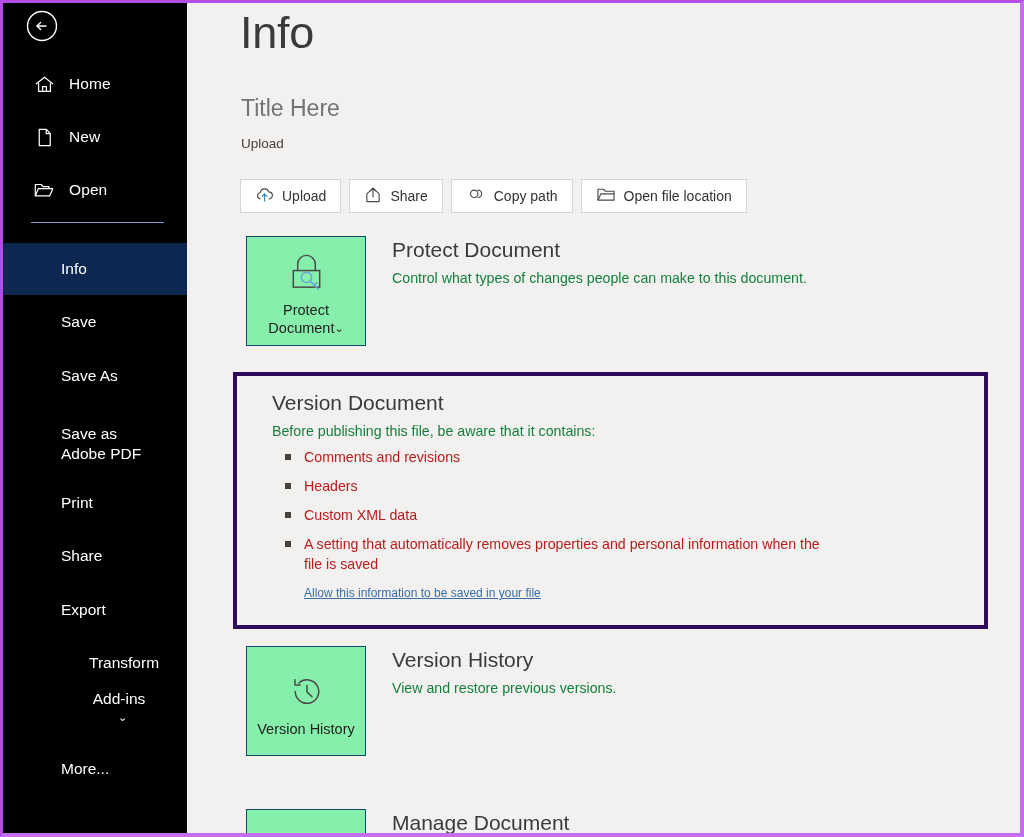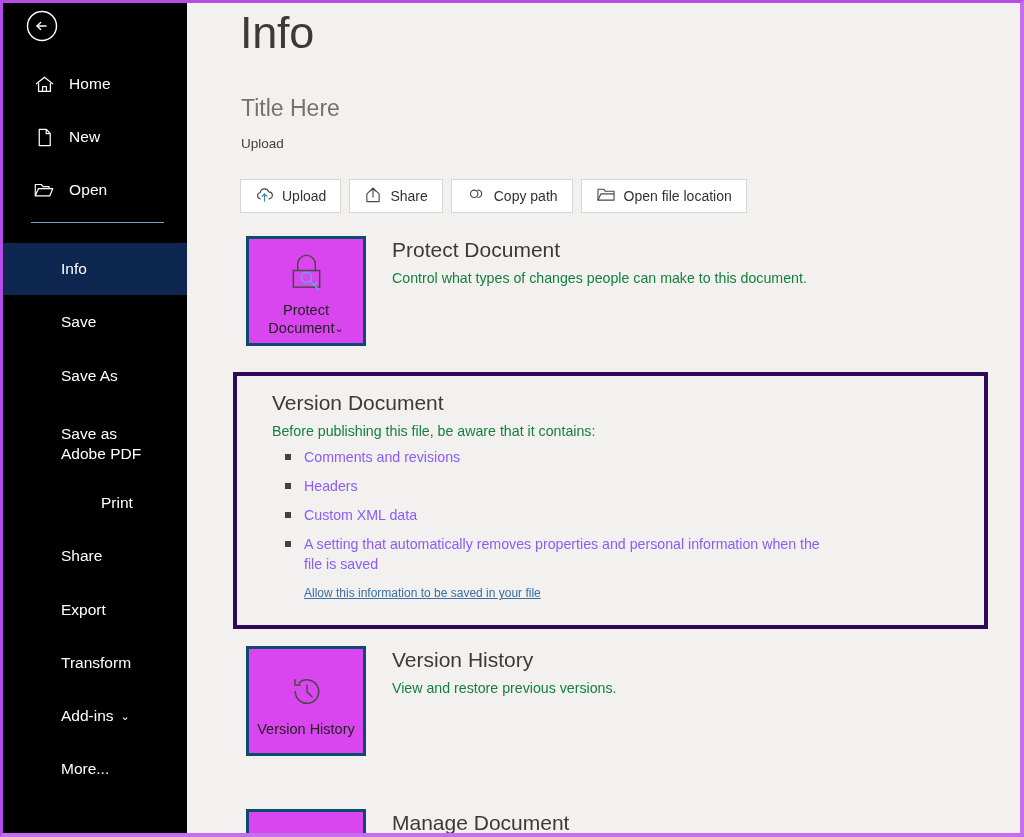--- a/index.html
+++ b/index.html
@@ -143,22 +143,22 @@
   
   .section {
     position: absolute;
     left: 59px;
     display: flex;
     align-items: flex-start;
   }
   .sec-tile {
     width: 120px;
     min-height: 110px;
-    background: #d946ef;
-    border: 3px solid #0c4a6e;
+    background: #86efac;
+    border: 1px solid #0c4a6e;
     display: flex;
     flex-direction: column;
     align-items: center;
     justify-content: center;
     cursor: pointer;
     flex: 0 0 120px;
   }
   .sec-tile .tile-ico {
     height: 48px;
     display: flex; align-items: center; justify-content: center;
@@ -193,21 +193,21 @@
   .bullets {
     list-style: none;
     margin: 5px 0 0 0;
     padding: 0;
   }
   .bullets li {
     position: relative;
     padding-left: 32px;
     margin-bottom: 9px;
     font-size: 14.2px;
-    color: #8b5cf6;
+    color: #b91c1c;
     line-height: 1.42;
     max-width: 560px;
   }
   .bullets li::before {
     content: "";
     position: absolute;
     left: 13px; top: 7px;
     width: 6px; height: 6px;
     background: #44403c;
   }
@@ -286,33 +286,33 @@
       </div>
       <div class="nav-row" style="height:54px;">
         <span>Save</span>
       </div>
       <div class="nav-row" style="height:53px;">
         <span>Save As</span>
       </div>
       <div class="nav-row" style="height:74px;align-items:center;padding-top:10px;">
         <span style="max-width:104px;display:inline-block;">Save as Adobe PDF</span>
       </div>
-      <div class="nav-row" style="height:53px;margin-left:40px;">
+      <div class="nav-row" style="height:53px;">
         <span>Print</span>
       </div>
       <div class="nav-row" style="height:54px;">
         <span>Share</span>
       </div>
       <div class="nav-row" style="height:53px;">
         <span>Export</span>
       </div>
-      <div class="nav-row" style="height:53px;">
+      <div class="nav-row" style="height:53px;margin-left:28px;">
         <span>Transform</span>
       </div>
-      <div class="nav-row" style="height:53px;">
+      <div class="nav-row" style="height:53px;flex-direction:column;">
         <span>Add-ins</span>
         <span class="chev">⌄</span>
       </div>
       <div class="nav-row" style="height:53px;">
         <span>More...</span>
       </div>
     </div>
   </div>
 
   <div id="content">

